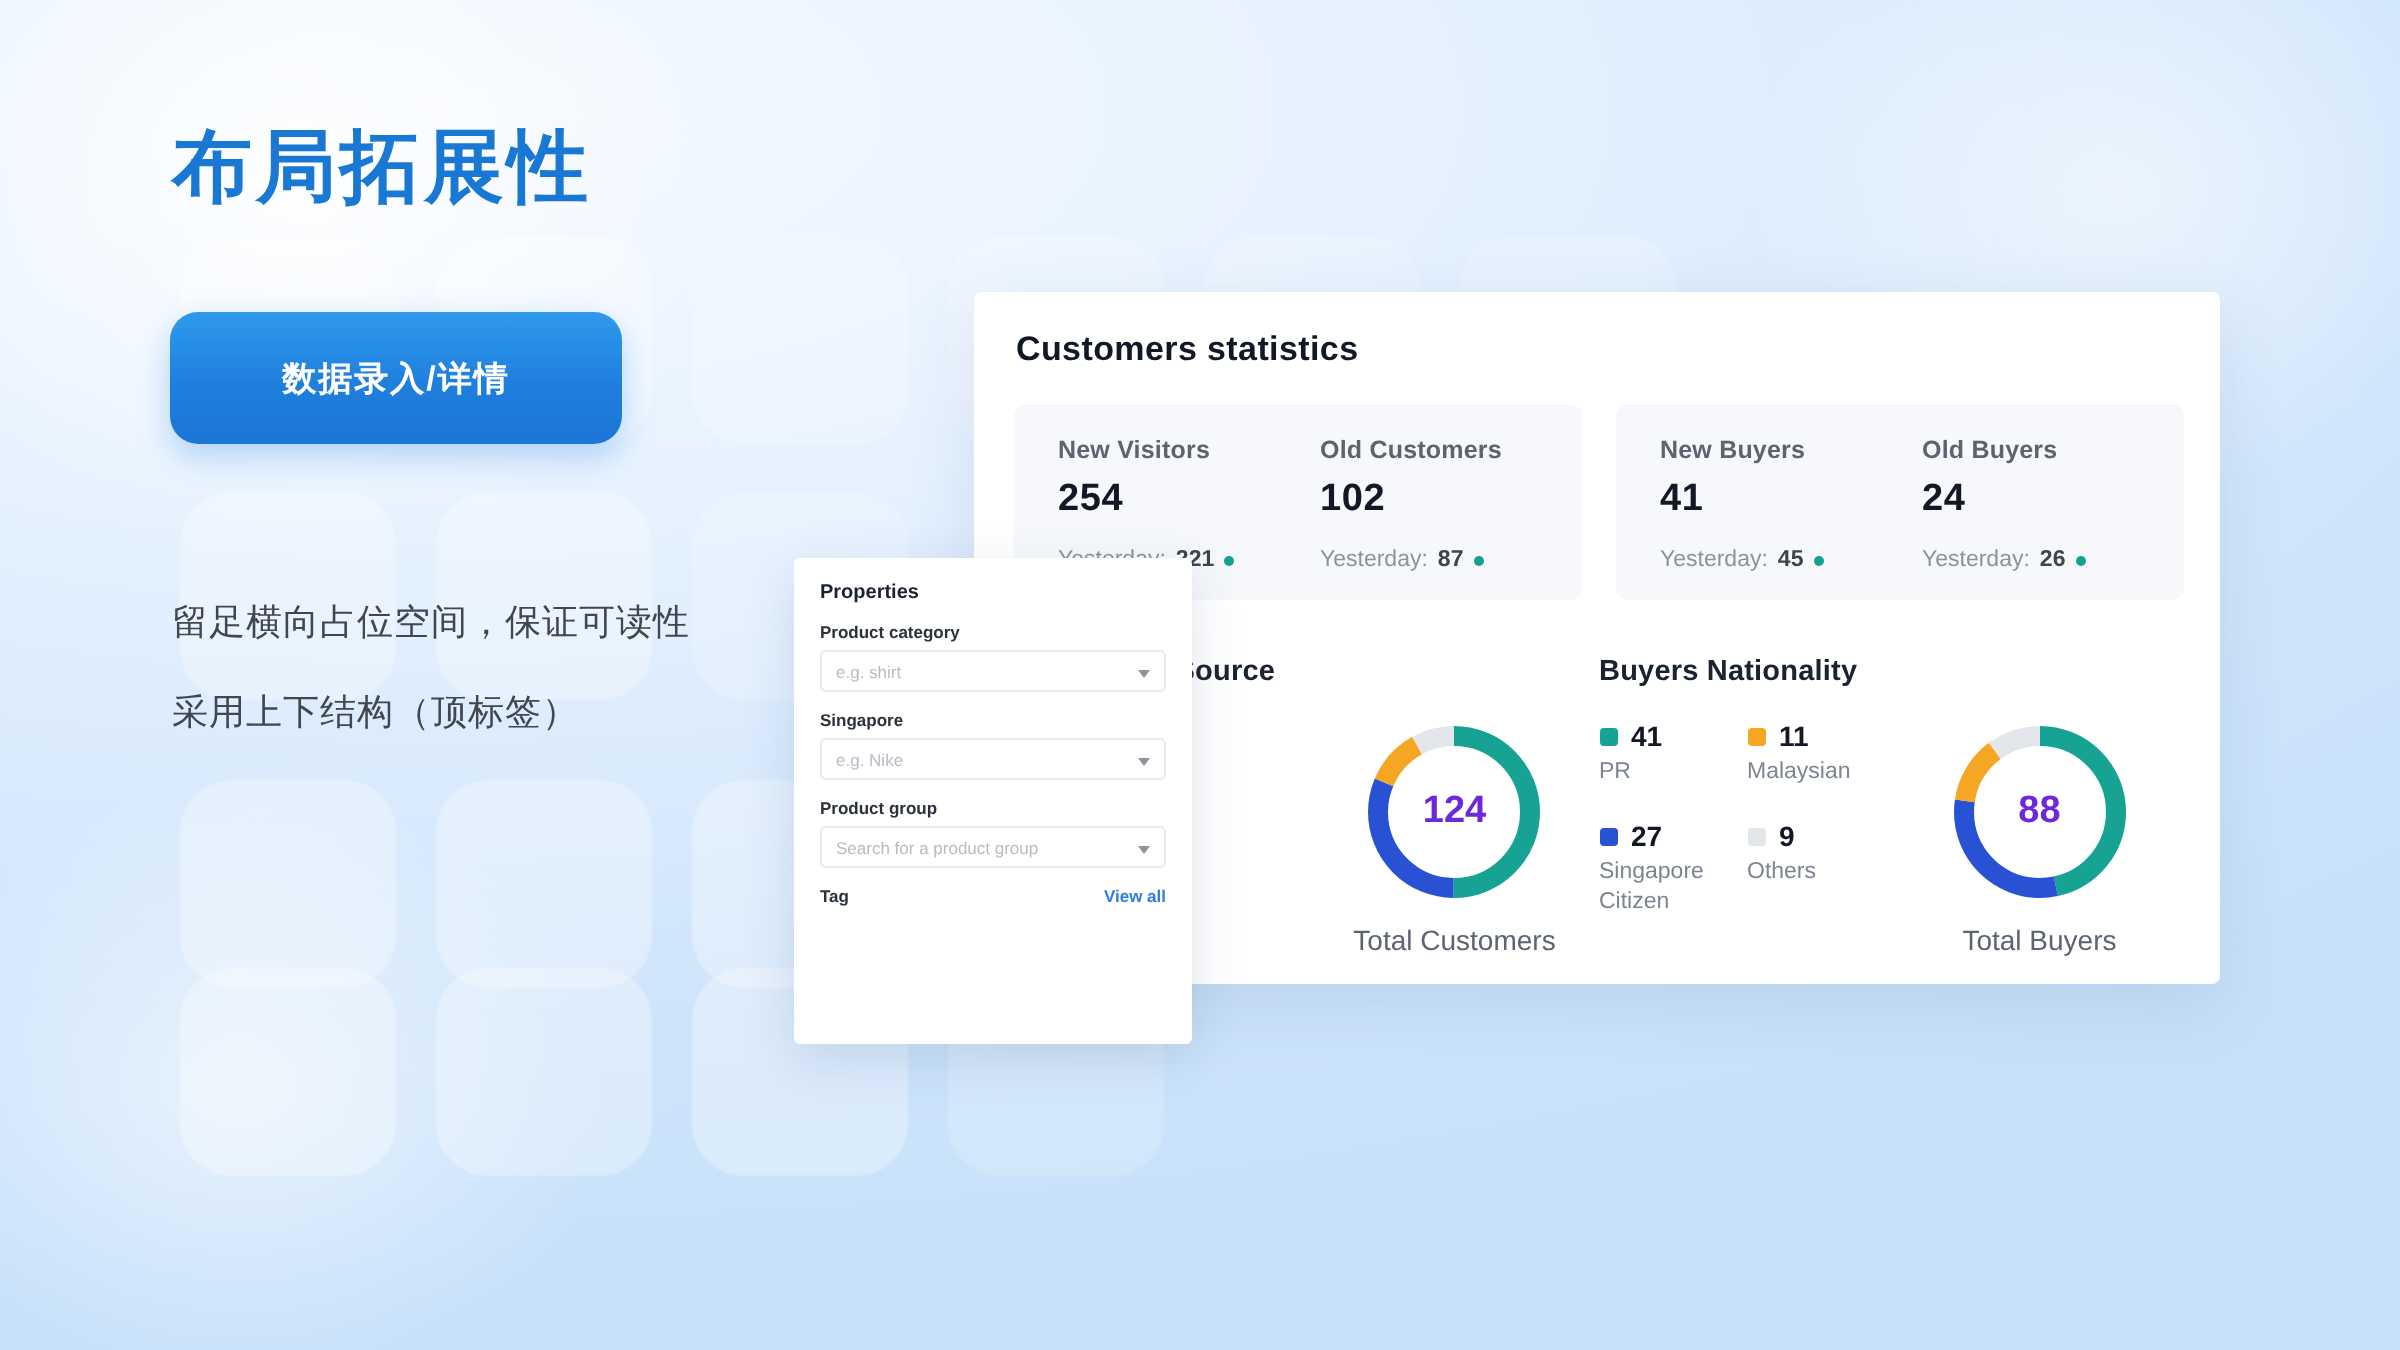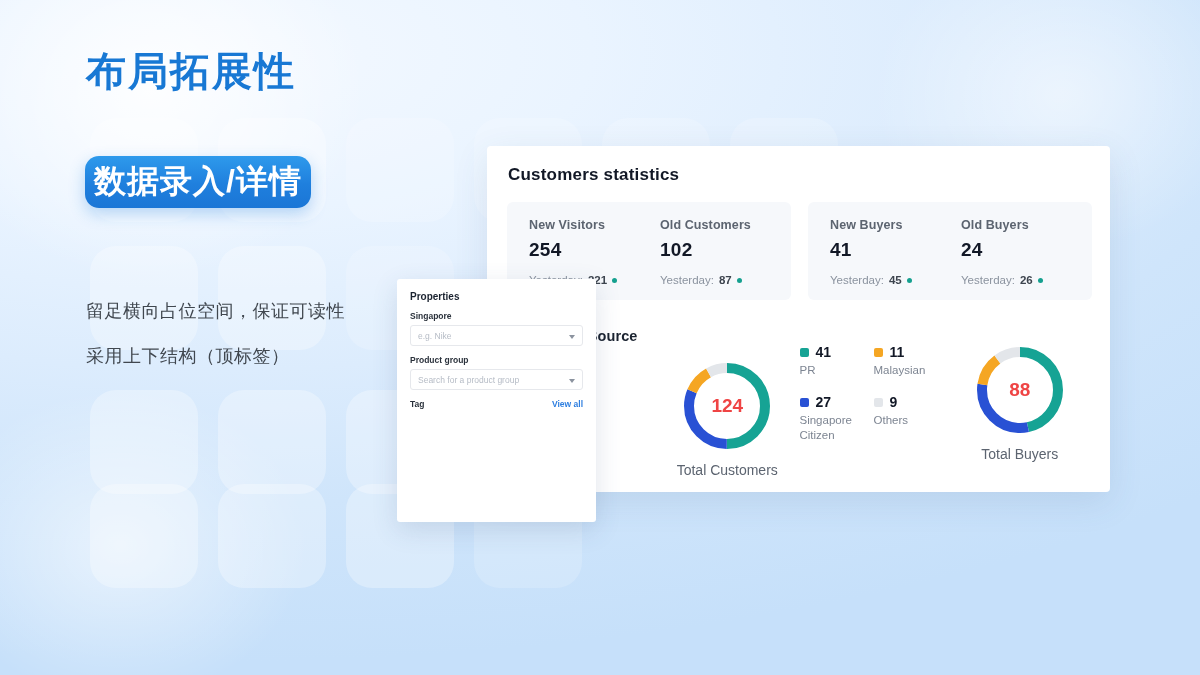--- a/index.html
+++ b/index.html
@@ -31,34 +31,34 @@
     position:absolute; left:-140px; top:330px; width:520px; height:430px;
     background: radial-gradient(closest-side, rgba(255,255,255,0.55), rgba(255,255,255,0) 72%);
   }
   .glow-tr {
     position:absolute; right:-120px; top:-120px; width:520px; height:430px;
     background: radial-gradient(closest-side, rgba(255,255,255,0.50), rgba(255,255,255,0) 72%);
   }
 
   
   .page-title {
-    position: absolute; left: 86px; top: 44px;
+    position: absolute; left: 86px; top: 56px;
     font-size: 40px; font-weight: 700; letter-spacing: 2px;
     color: #1878d4;
     font-family: "Liberation Sans", "DejaVu Sans", sans-serif;
   }
   .pill-btn {
     position: absolute; left: 85px; top: 156px;
-    width: 226px; height: 52px;
+    width: 226px; height: 66px;
     border-radius: 14px;
     border: none;
     background: linear-gradient(180deg, #2e9aec 0%, #1f7fdd 55%, #1b76d6 100%);
     box-shadow: 0 6px 16px rgba(31,127,221,0.30);
     color: #ffffff;
-    font-size: 32px; font-weight: 700; letter-spacing: 1px;
+    font-size: 17px; font-weight: 700; letter-spacing: 1px;
     display: flex; align-items: center; justify-content: center;
     cursor: pointer;
     font-family: "Liberation Sans", "DejaVu Sans", sans-serif;
   }
   .note {
     position: absolute; left: 86px;
     font-size: 18px; color: #40474f; letter-spacing: 0.5px;
     white-space: nowrap;
   }
   .note.l1 { top: 299px; }
@@ -118,21 +118,21 @@
   .legend-count { font-size: 14px; font-weight: 800; color: #121826; }
   .legend-name { font-size: 11.5px; color: #7d8592; margin-top: 3px; line-height: 1.25; max-width: 70px; }
   .legend-wrap.one-col .legend-name { max-width: 120px; }
 
   .donut-wrap { flex: 1; display: flex; flex-direction: column; align-items: center; }
   .donut { position: relative; width: 92px; height: 92px; }
   .donut svg { display: block; transform: rotate(-90deg); }
   .donut-center {
     position: absolute; inset: 0;
     display: flex; align-items: center; justify-content: center;
-    font-size: 19px; font-weight: 800; color: #ef4444;
+    font-size: 19px; font-weight: 800; color: #6d28d9;
   }
   .donut-label { margin-top: 10px; font-size: 14px; color: #5c6470; }
 
   
   .props-panel {
     position: absolute; left: 397px; top: 279px;
     width: 199px; height: 243px;
     background: #ffffff;
     border-radius: 3px;
     box-shadow: 0 8px 26px rgba(60,90,130,0.16);
@@ -289,20 +289,21 @@
                 <circle cx="46" cy="46" r="38" fill="none" stroke="#e3e6ea" stroke-width="10" stroke-dasharray="19.6 219.1" stroke-dashoffset="-219.1"></circle>
               </svg>
               <div class="donut-center">124</div>
             </div>
             <div class="donut-label">Total Customers</div>
           </div>
         </div>
       </div>
 
       <div class="chart-block">
+        <div class="chart-title">Buyers Nationality</div>
         <div class="chart-body">
           <div class="legend-wrap two-col">
             <div class="legend-item">
               <div class="legend-top">
                 <span class="legend-swatch" style="background:#16a394"></span>
                 <span class="legend-count">41</span>
               </div>
               <div class="legend-name">PR</div>
             </div>
             <div class="legend-item">
@@ -341,20 +342,27 @@
           </div>
         </div>
       </div>
 
     </div>
   </div>
 
   <div class="props-panel">
     <div class="props-title">Properties</div>
 
+    <div class="field">
+      <div class="field-label">Product category</div>
+      <div class="field-input">
+        <span>e.g. shirt</span>
+        <span class="caret"></span>
+      </div>
+    </div>
 
     <div class="field">
       <div class="field-label">Singapore</div>
       <div class="field-input">
         <span>e.g. Nike</span>
         <span class="caret"></span>
       </div>
     </div>
 
     <div class="field">

